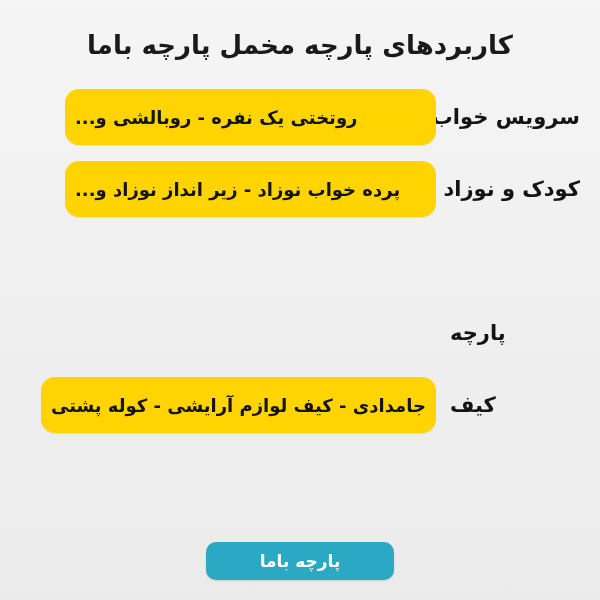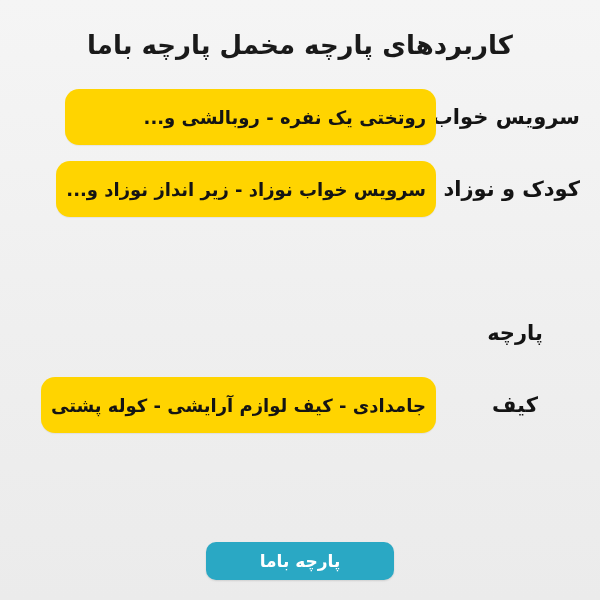--- a/index.html
+++ b/index.html
@@ -44,35 +44,35 @@
     display: flex;
     flex-direction: row;
     align-items: center;
     justify-content: flex-start;
     height: 58px;
     gap: 14px;
   }
   .row-label {
     width: 130px;
     min-width: 130px;
-    text-align: center;
+    text-align: left;
     font-size: 21px;
     font-weight: bold;
     color: #141414;
     direction: rtl;
     white-space: nowrap;
   }
   .row-pill {
     flex: 1;
     height: 56px;
     background: #ffd400;
     border-radius: 14px;
     display: flex;
     align-items: center;
-    justify-content: flex-start;
+    justify-content: flex-end;
     box-shadow: 0 1px 1px rgba(0,0,0,0.06);
     margin-left: 45px;
   }
   .row-pill span {
     font-size: 18px;
     font-weight: bold;
     color: #141414;
     direction: rtl;
     white-space: nowrap;
     padding: 0 10px;
@@ -109,21 +109,21 @@
     <div class="row">
       <div class="row-label">سرویس خواب</div>
       <div class="row-pill">
         <span>روتختی یک نفره - روبالشی و...</span>
       </div>
     </div>
 
     <div class="row">
       <div class="row-label">کودک و نوزاد</div>
       <div class="row-pill">
-        <span>سرویس خواب نوزاد - زیر انداز نوزاد و...</span>
+        <span>پرده خواب نوزاد - زیر انداز نوزاد و...</span>
       </div>
     </div>
 
     <div class="row">
     </div>
 
     <div class="row">
       <div class="row-label">پارچه</div>
     </div>
 

